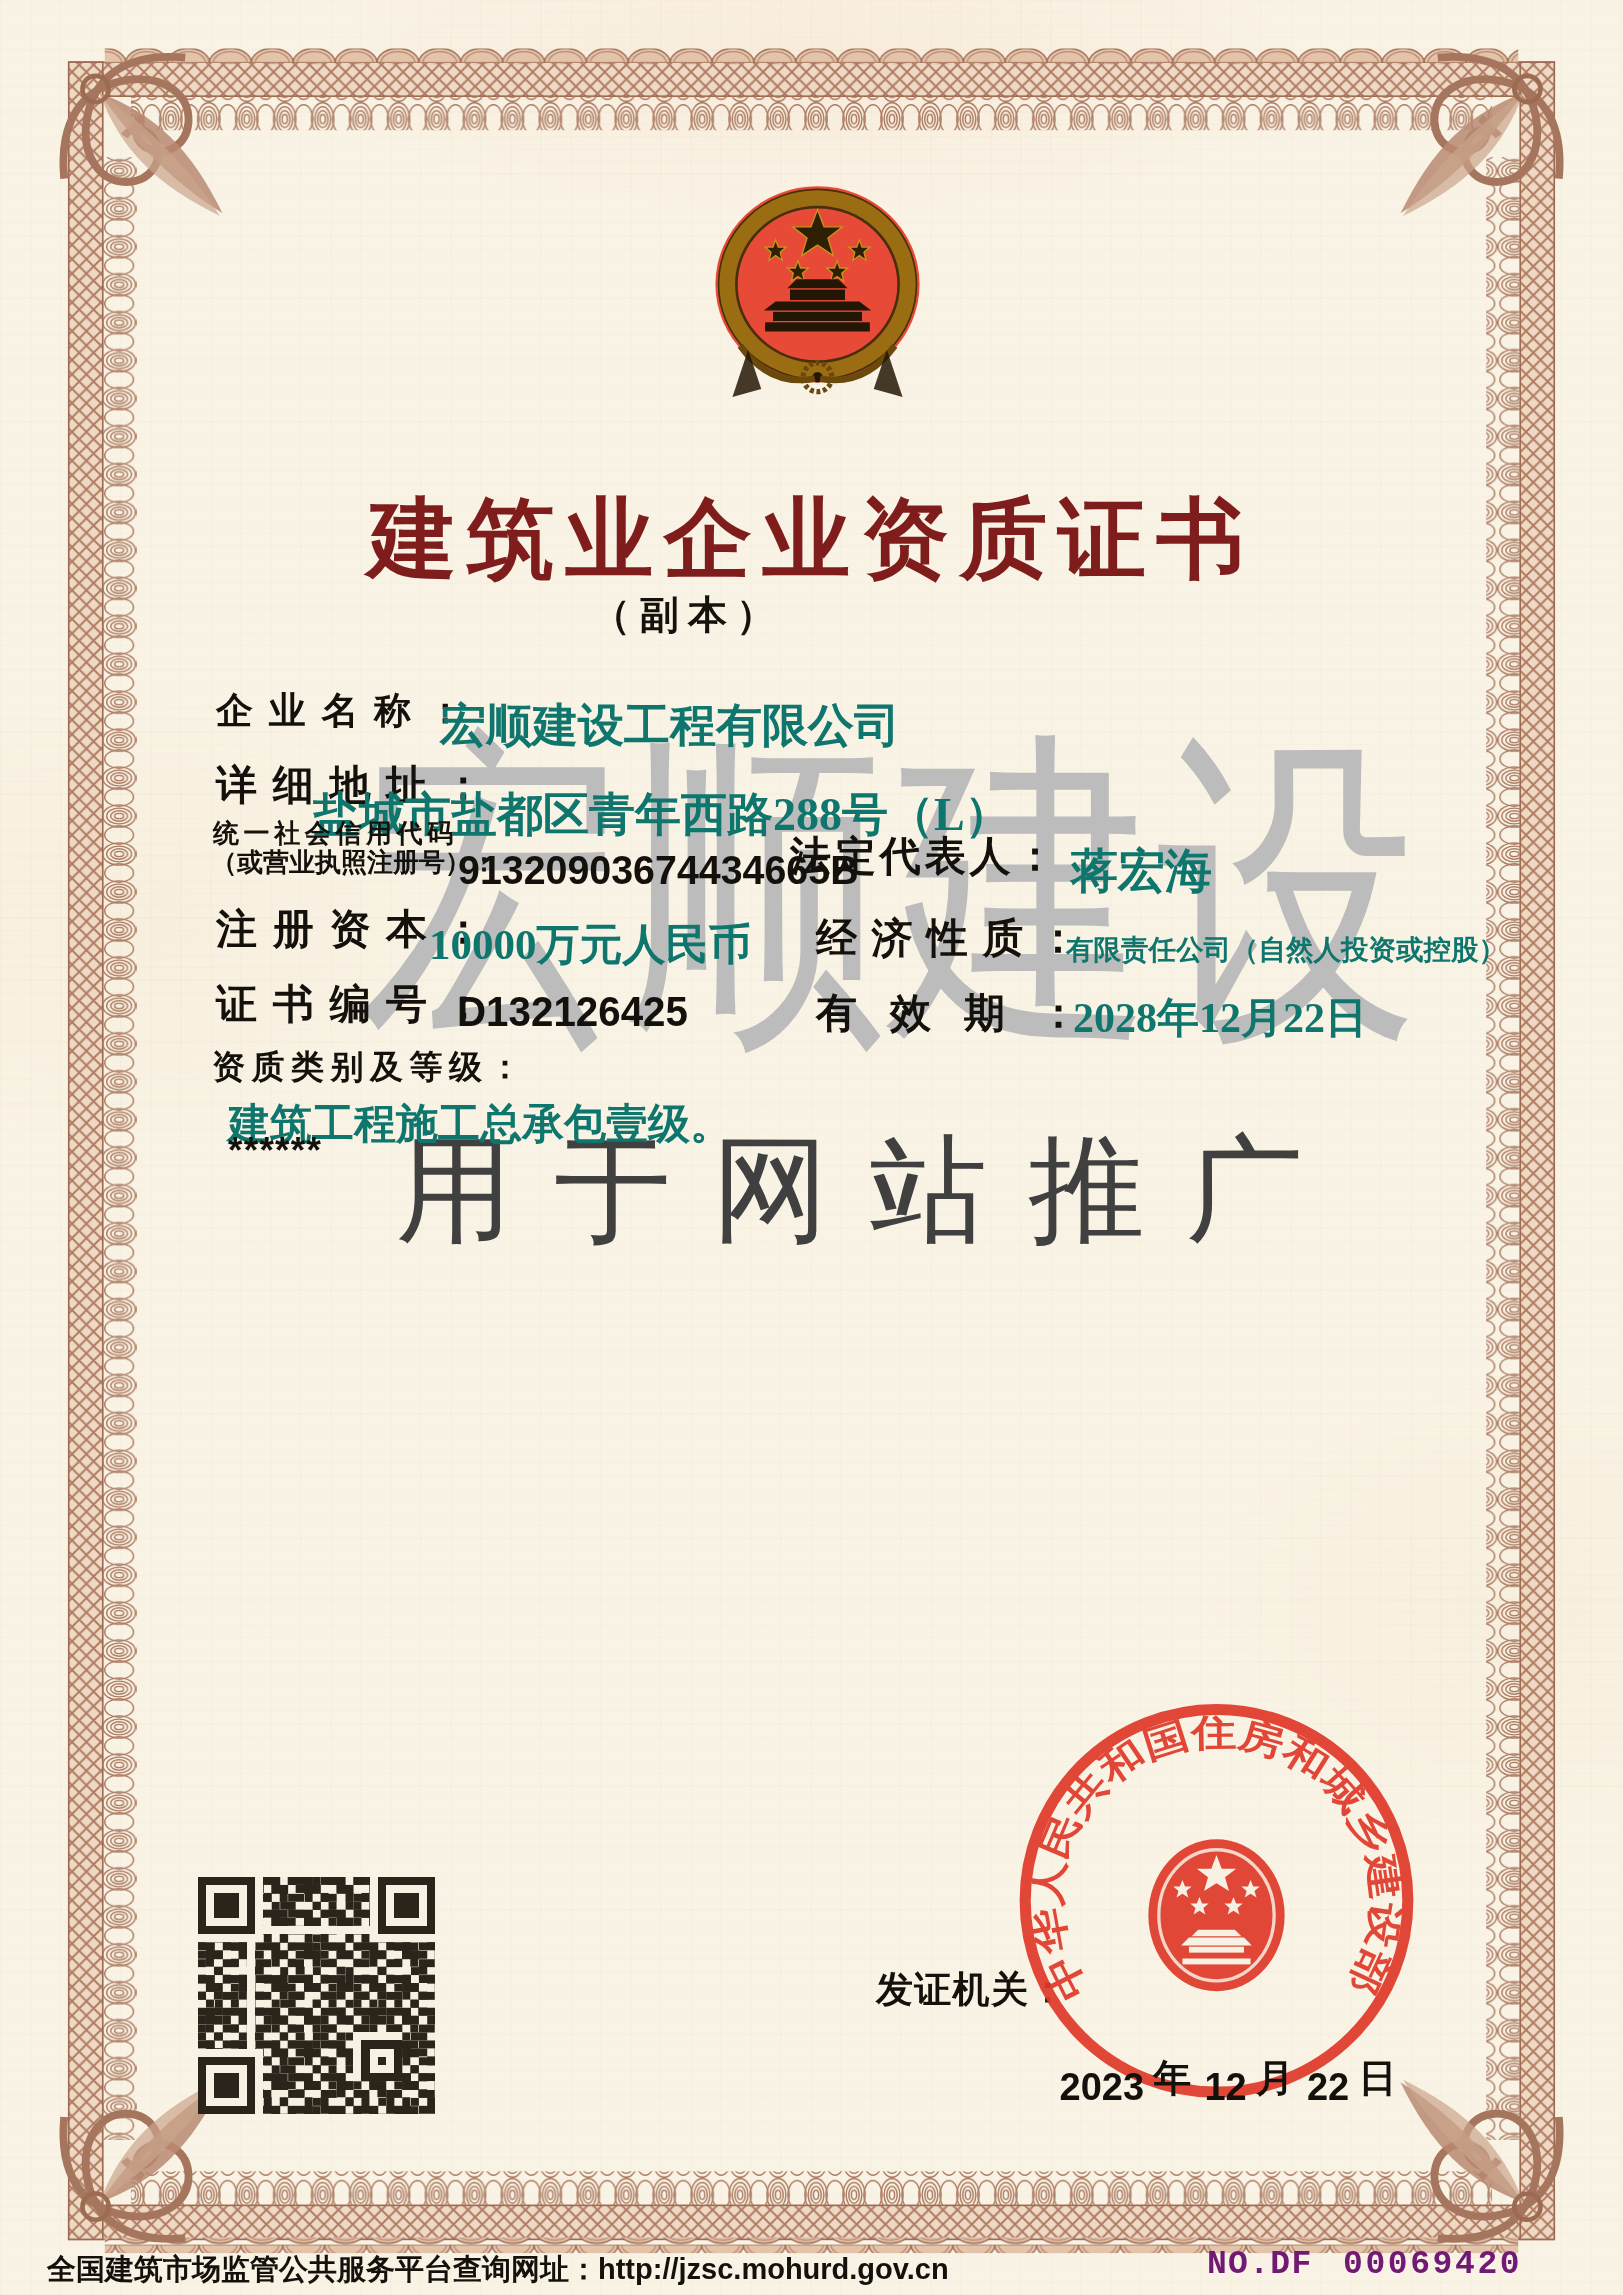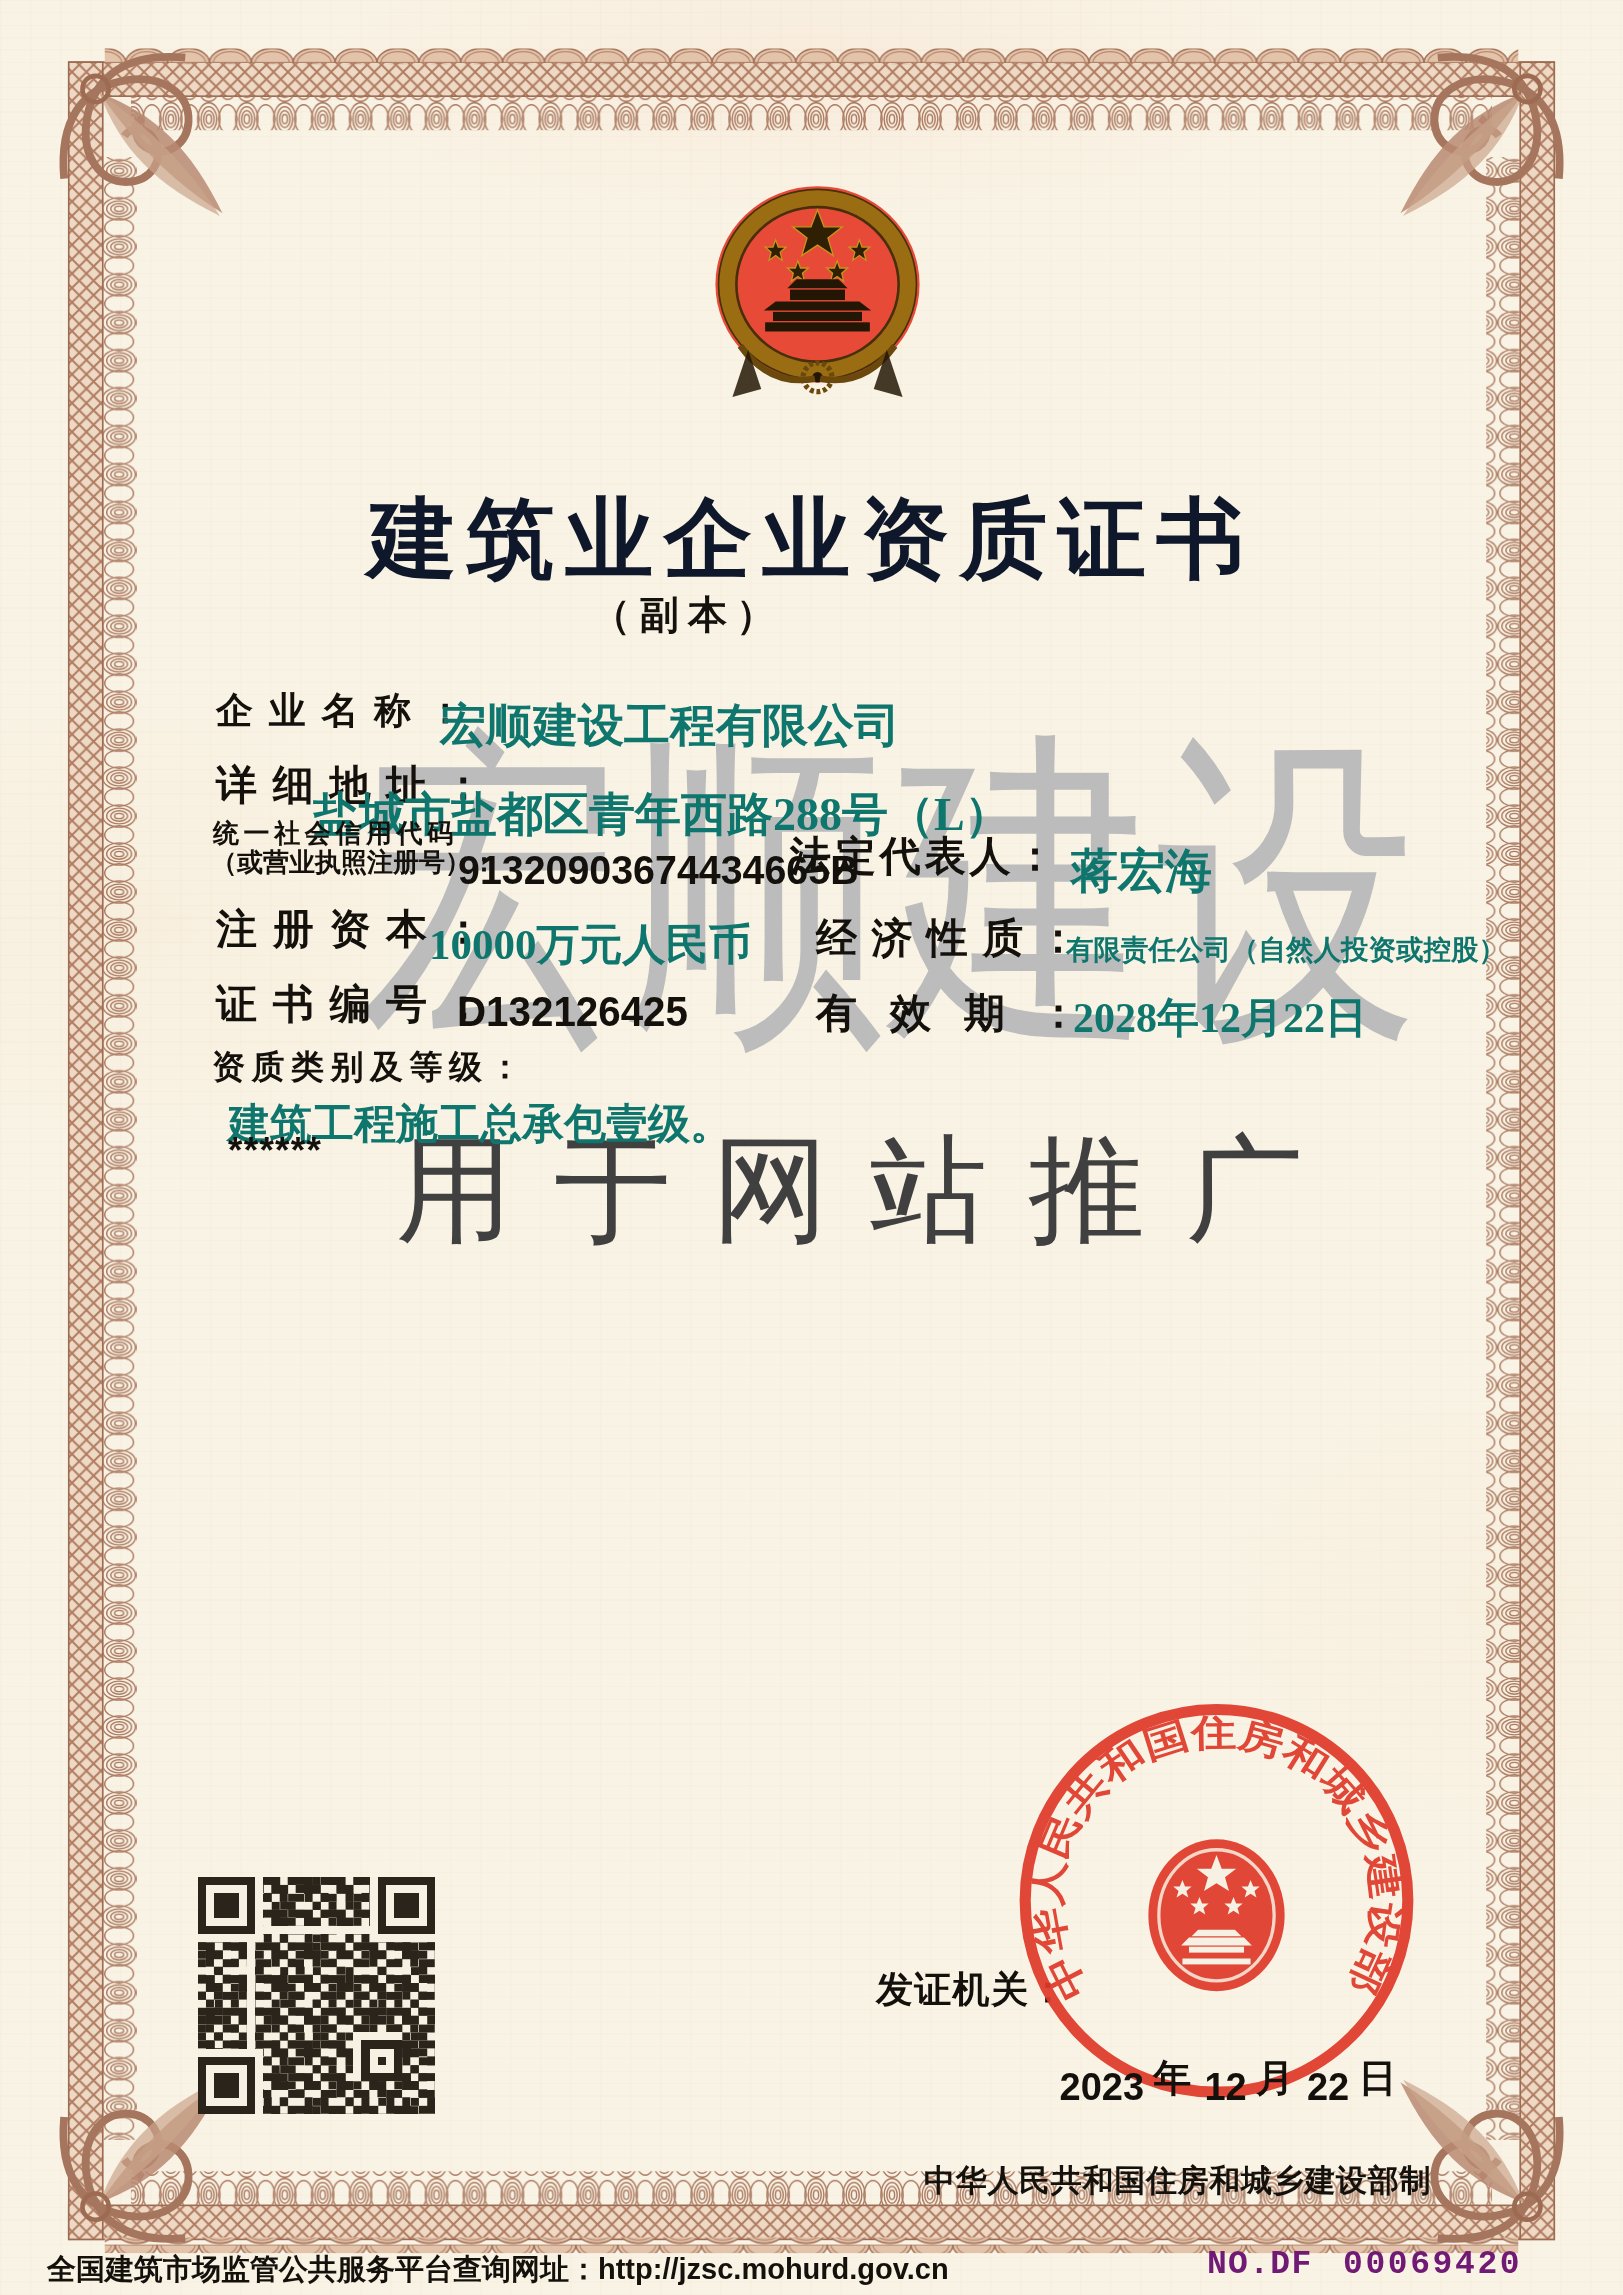--- a/index.html
+++ b/index.html
@@ -11,21 +11,21 @@
           radial-gradient(ellipse 720px 209px at 50% 3%, rgba(236,140,100,.07), transparent 70%),
           radial-gradient(ellipse 458px 327px at 8% 40%, rgba(230,190,140,.08), transparent 70%),
           radial-gradient(ellipse 458px 327px at 94% 70%, rgba(230,190,140,.08), transparent 70%),
           repeating-linear-gradient(0deg, rgba(216,176,126,.055) 0 1.3px, transparent 1.3px 12.4px),
           repeating-linear-gradient(90deg, rgba(214,170,120,.04) 0 2px, transparent 2px 30px);}
   .abs{position:absolute;}
   .z0{z-index:0}.z1{z-index:1}.z2{z-index:2}.z3{z-index:3}
   .lbl{font-family:"Liberation Sans",sans-serif;font-weight:700;color:#14110d;white-space:nowrap;}
   .val{font-family:"Liberation Serif",serif;font-weight:700;color:#0f766e;white-space:nowrap;}
   .title{left:0;top:480px;width:1623px;text-align:center;font-size:88px;font-weight:700;
-         letter-spacing:10.5px;color:#0f172a;white-space:nowrap;}
+         letter-spacing:10.5px;color:#7f1d1d;white-space:nowrap;}
   .subtitle{left:0;top:588px;width:1376px;text-align:center;font-size:39px;font-weight:700;
          letter-spacing:9.2px;color:#15120d;}
   .wm-main{left:359px;top:728px;font-size:262px;letter-spacing:3.9px;color:#bcbcbc;
          transform:scaleY(1.26);transform-origin:top left;white-space:nowrap;line-height:1;}
   .wm-sub{left:396px;top:1131px;font-size:117px;letter-spacing:41px;color:#404040;
          white-space:nowrap;line-height:1;text-align:right;}
   .condense{transform:scaleX(.96);transform-origin:left top;font-family:"Liberation Sans",sans-serif;}
   .date-line{left:1057px;top:2053px;font-size:38px;font-weight:700;color:#14110d;white-space:nowrap;}
   .date-line .num{position:relative;top:9.2px;margin:0 9.2px 0 2.6px;font-family:"Liberation Sans",sans-serif;}
   .date-line .unit{margin-right:10.5px;}
@@ -240,20 +240,19 @@
           <path d="M268,362 L344,362 L334,352 L278,352 Z"></path>
         </g>
       </g>
     </g>
   </svg>
 
   <div class="abs z3 date-line">
     <span class="num">2023</span><span class="unit">年</span><span class="num">12</span><span class="unit">月</span><span class="num">22</span><span class="unit">日</span>
   </div>
 
-  <div class="abs z2 lbl" style="left:924px;top:2160px;font-size:31px;letter-spacing:0.7px">中华人民共和国住房和城乡建设部制</div>
 
   <div class="abs z2 lbl" style="left:47px;top:2250px;font-size:29px">全国建筑市场监管公共服务平台查询网址：http://jzsc.mohurd.gov.cn</div>
   <div class="abs z2 mono" style="left:1207px;top:2246px;font-size:33px;letter-spacing:1.3px">NO.DF</div>
   <div class="abs z2 mono" style="left:1343px;top:2246px;font-size:33px;letter-spacing:2.6px">00069420</div>
 
 </div>
 
 
 </body></html>

